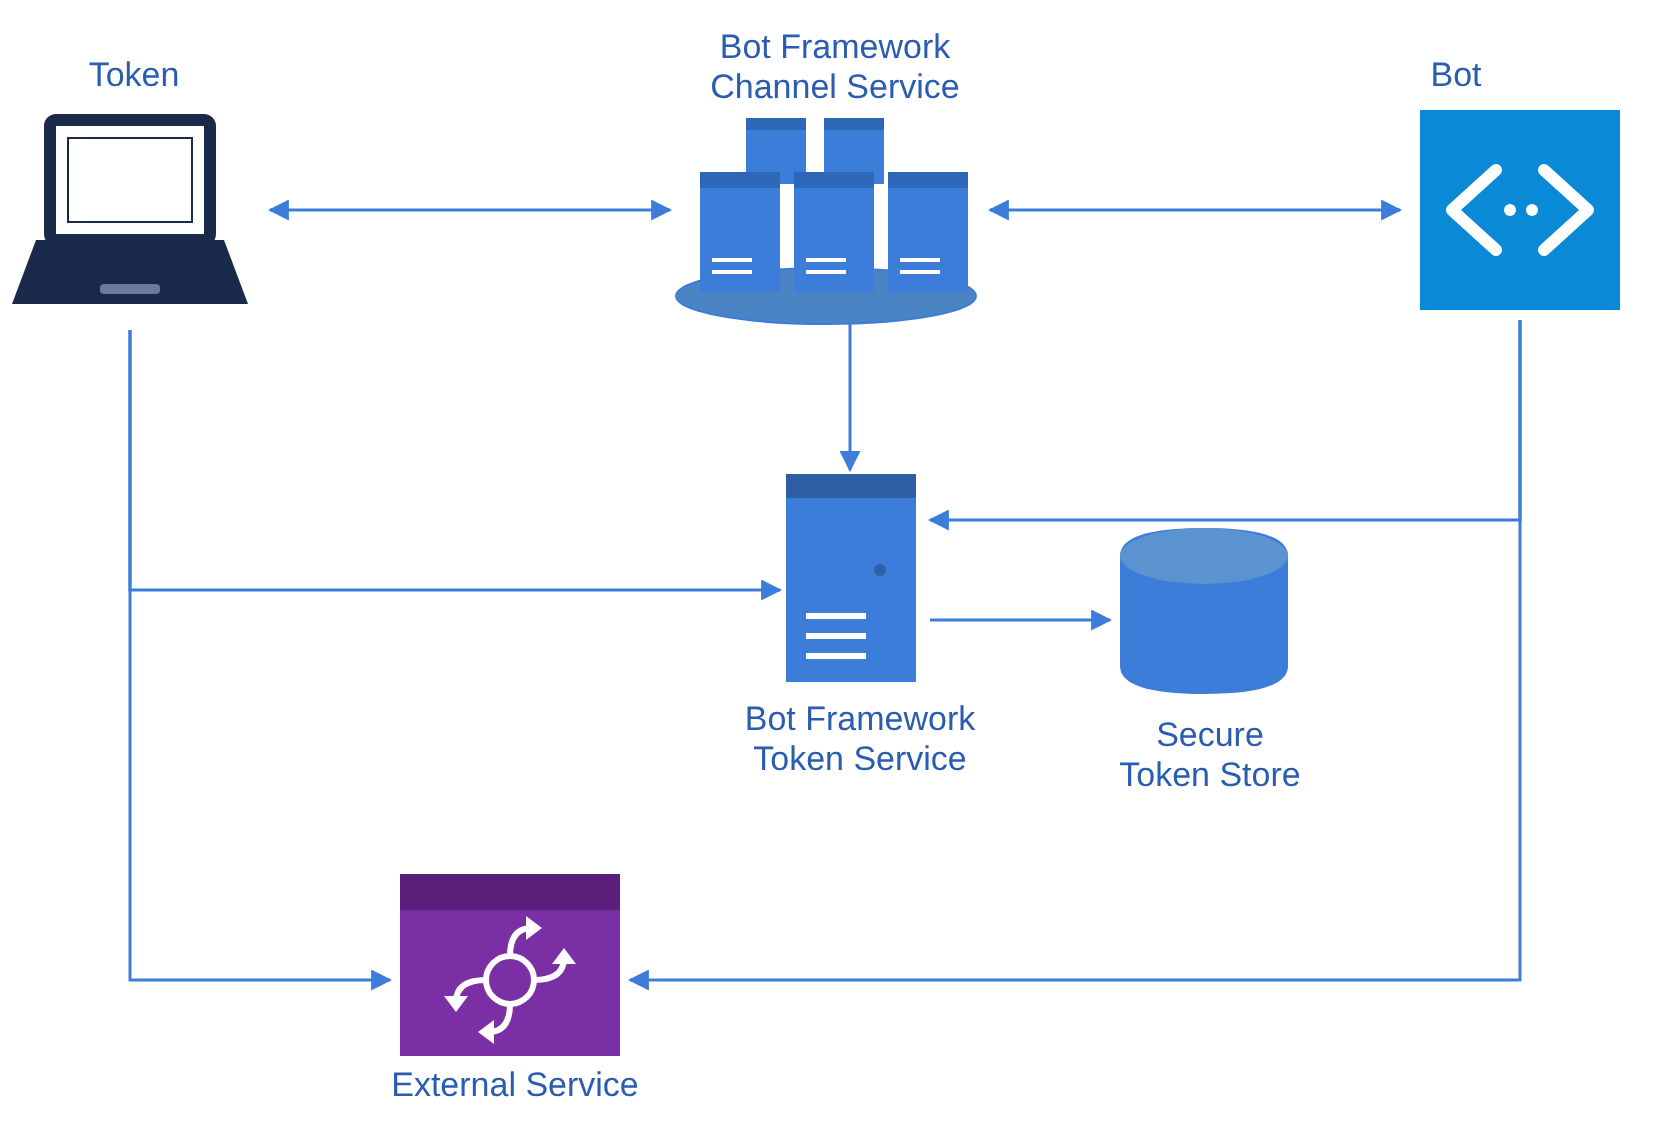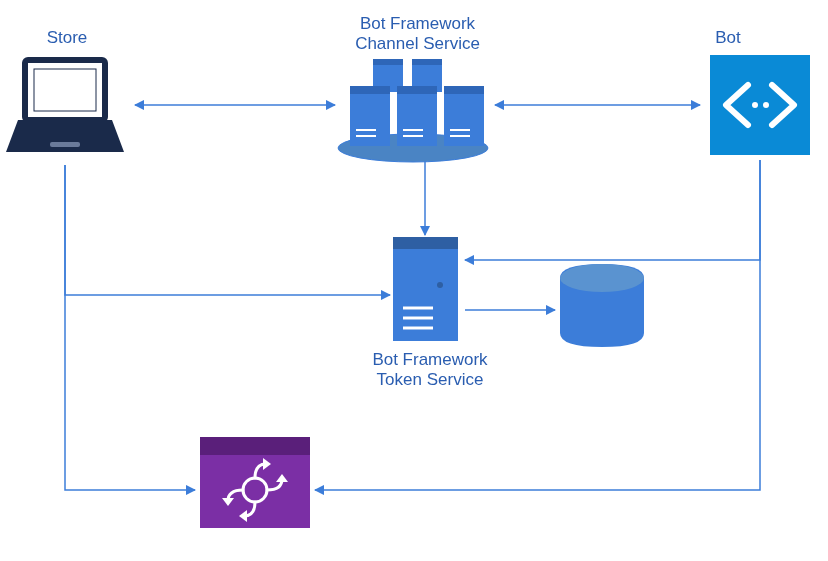--- a/index.html
+++ b/index.html
@@ -134,20 +134,23 @@
 
     <g fill="#ffffff">
       <polygon points="228,506 222,498 234,498"></polygon>
       <polygon points="282,474 276,482 288,482"></polygon>
       <polygon points="271,464 263,458 263,470"></polygon>
       <polygon points="239,516 247,510 247,522"></polygon>
     </g>
   </g>
 </svg>
 
-<div class="label" style="left:32px; top:28px; width:70px;">Store</div>
+<div class="label" style="left:32px; top:28px; width:70px;">Token</div>
 <div class="label" style="left:330px; top:14px; width:175px;">Bot Framework
 Channel Service</div>
 <div class="label" style="left:708px; top:28px; width:40px;">Bot</div>
 <div class="label" style="left:360px; top:350px; width:140px;">Bot Framework
 Token Service</div>
+<div class="label" style="left:545px; top:358px; width:120px;">Secure
+Token Store</div>
+<div class="label" style="left:190px; top:533px; width:135px;">External Service</div>
 
 </div>
 
 </body></html>

